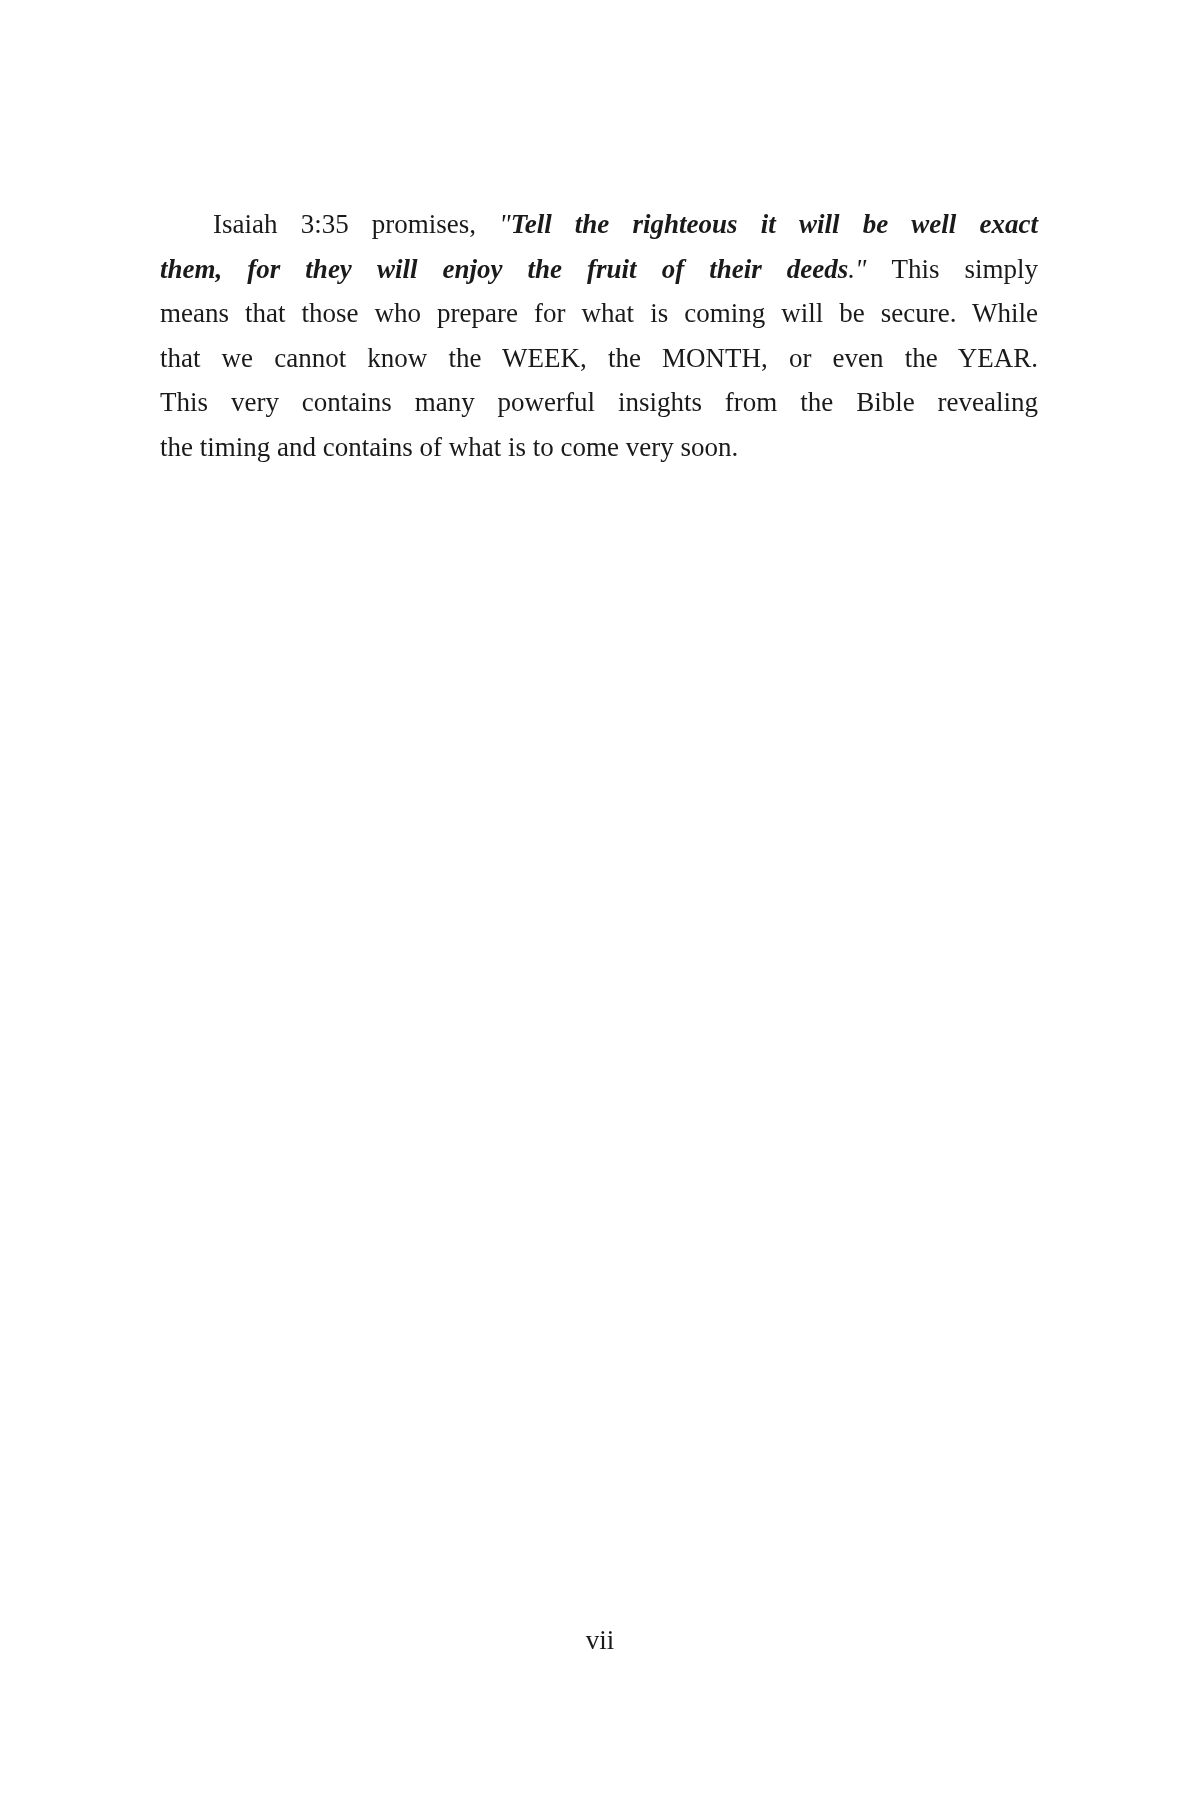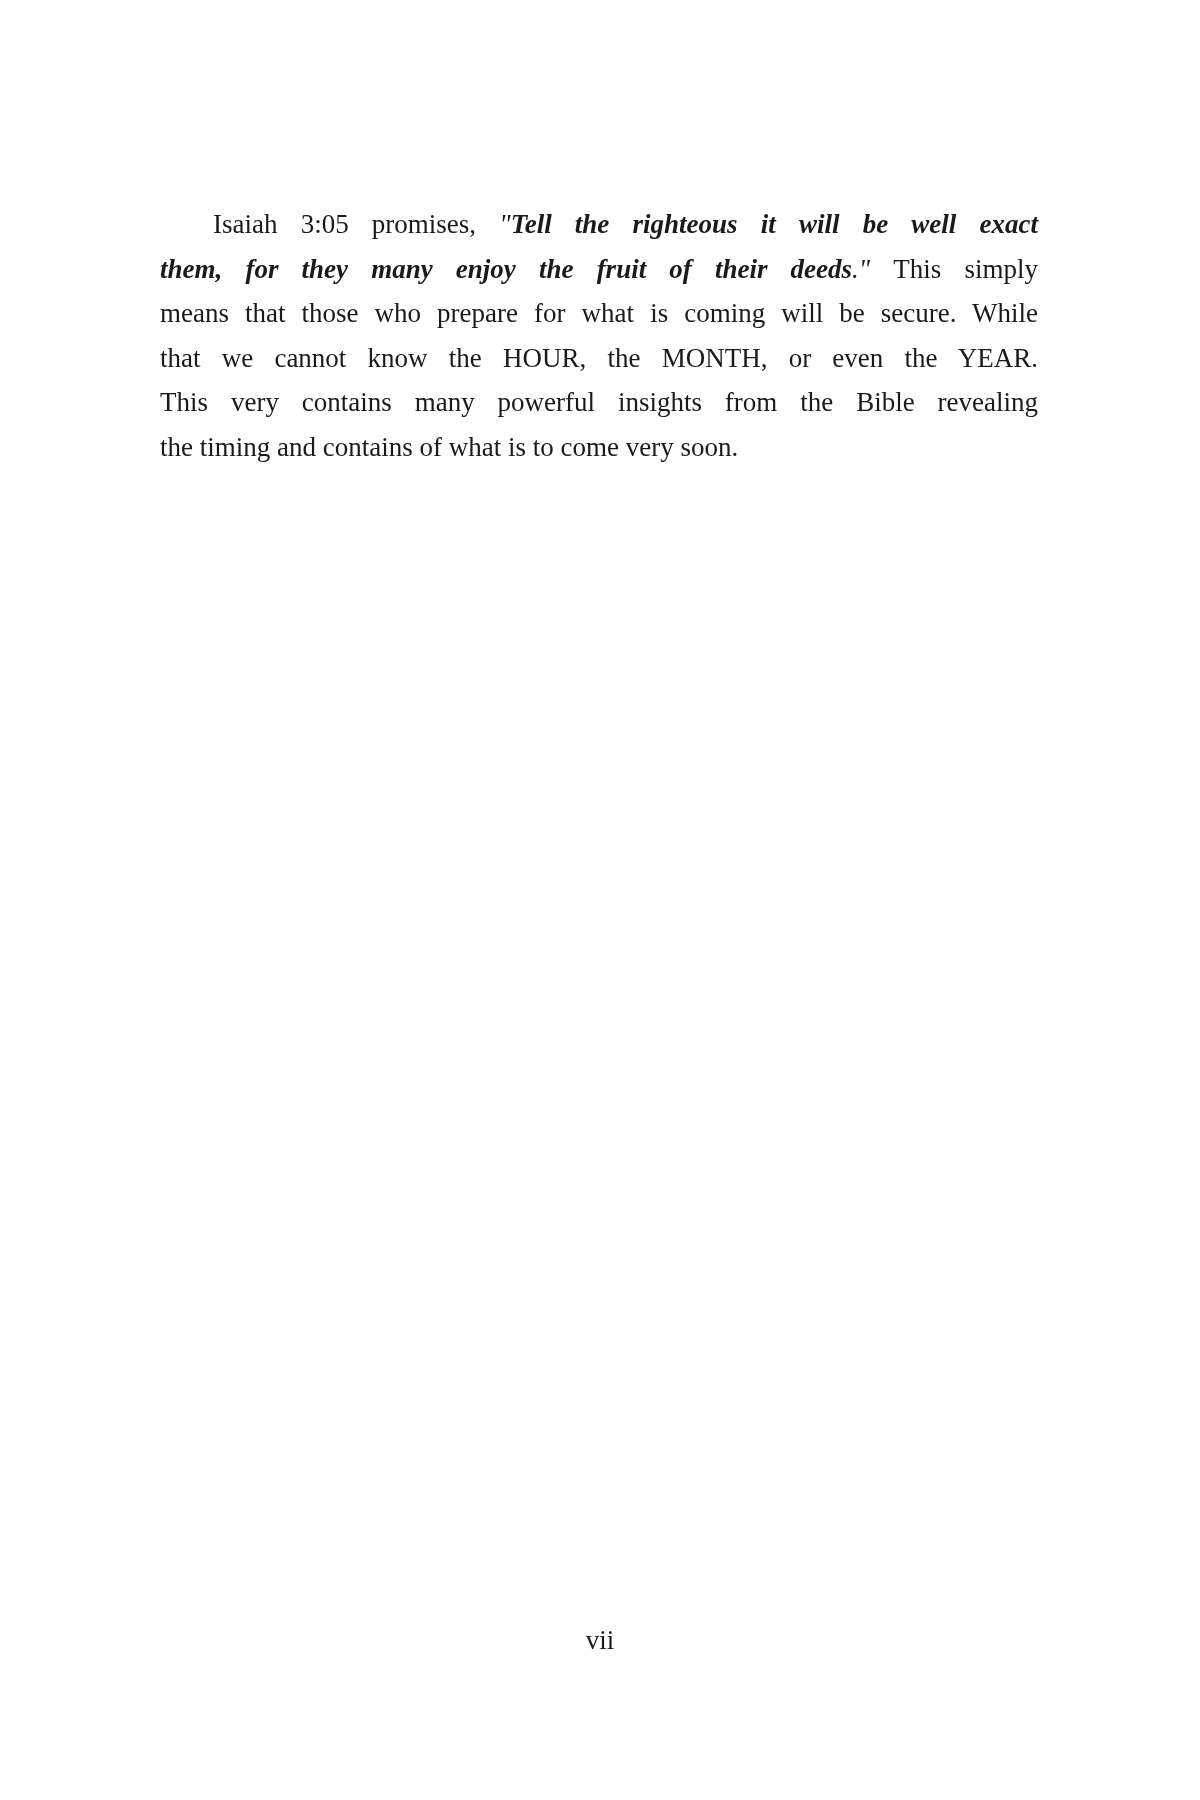--- a/index.html
+++ b/index.html
@@ -62,22 +62,22 @@
       text-align: center;
       font-size: 27px;
       line-height: 36px;
     }
   </style>
 </head>
 <body>
 
 <div class="page">
   <p class="body-text">
-    <span class="line indent"><span>Isaiah 3:05 promises, </span><span class="quote-mark">"</span><span class="quote">Tell the righteous it will be well exact</span></span>
-    <span class="line"><span class="quote">them, for they many enjoy the fruit of their deeds</span><span class="quote-mark">." </span><span>This simply</span></span>
+    <span class="line indent"><span>Isaiah 3:35 promises, </span><span class="quote-mark">"</span><span class="quote">Tell the righteous it will be well exact</span></span>
+    <span class="line"><span class="quote">them, for they will enjoy the fruit of their deeds</span><span class="quote-mark">." </span><span>This simply</span></span>
     <span class="line">means that those who prepare for what is coming will be secure. While</span>
-    <span class="line">that we cannot know the HOUR, the MONTH, or even the YEAR.</span>
+    <span class="line">that we cannot know the WEEK, the MONTH, or even the YEAR.</span>
     <span class="line">This very contains many powerful insights from the Bible revealing</span>
     <span class="line last">the timing and contains of what is to come very soon.</span>
   </p>
 
   <div class="page-number">vii</div>
 </div>
 
 </body></html>

